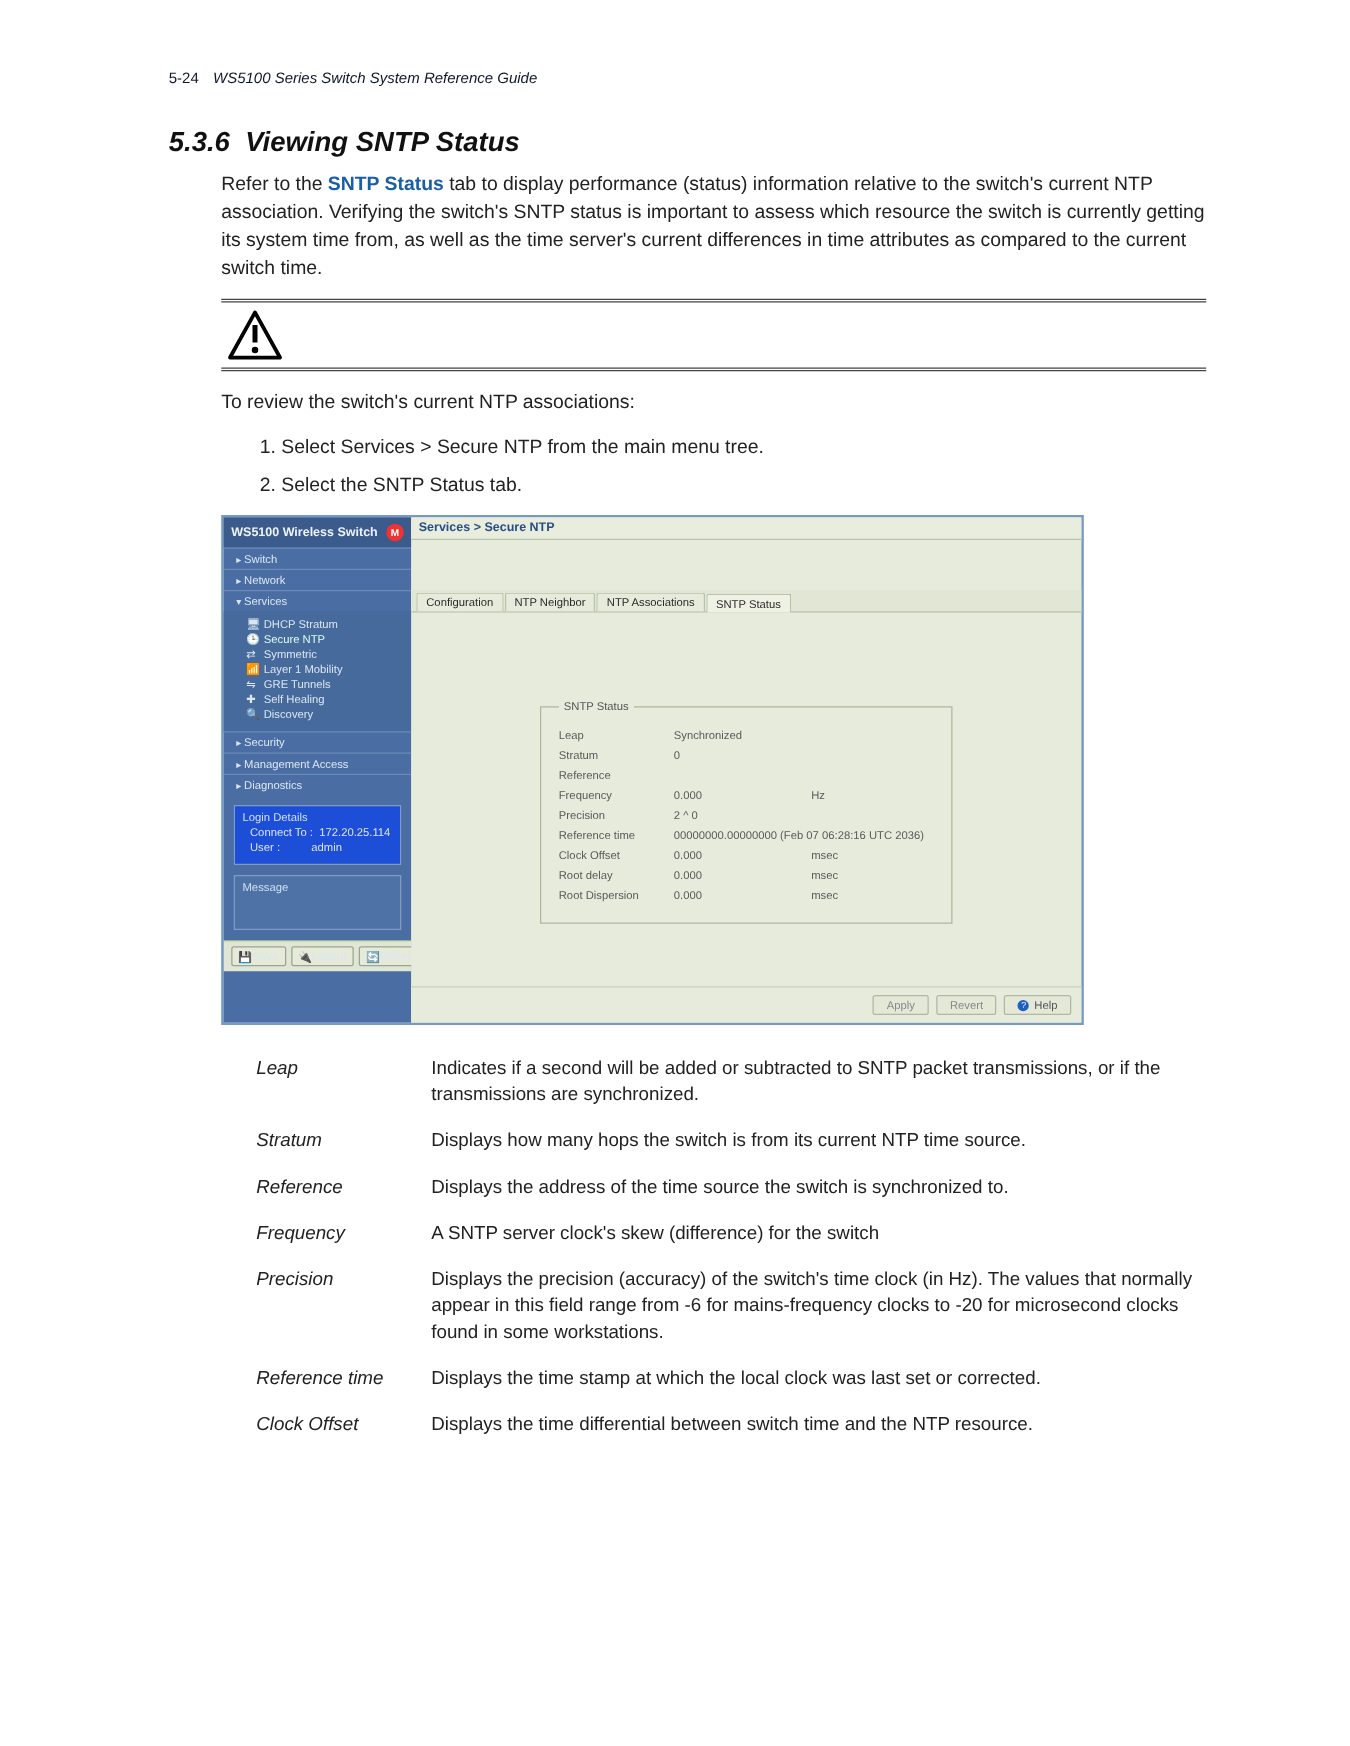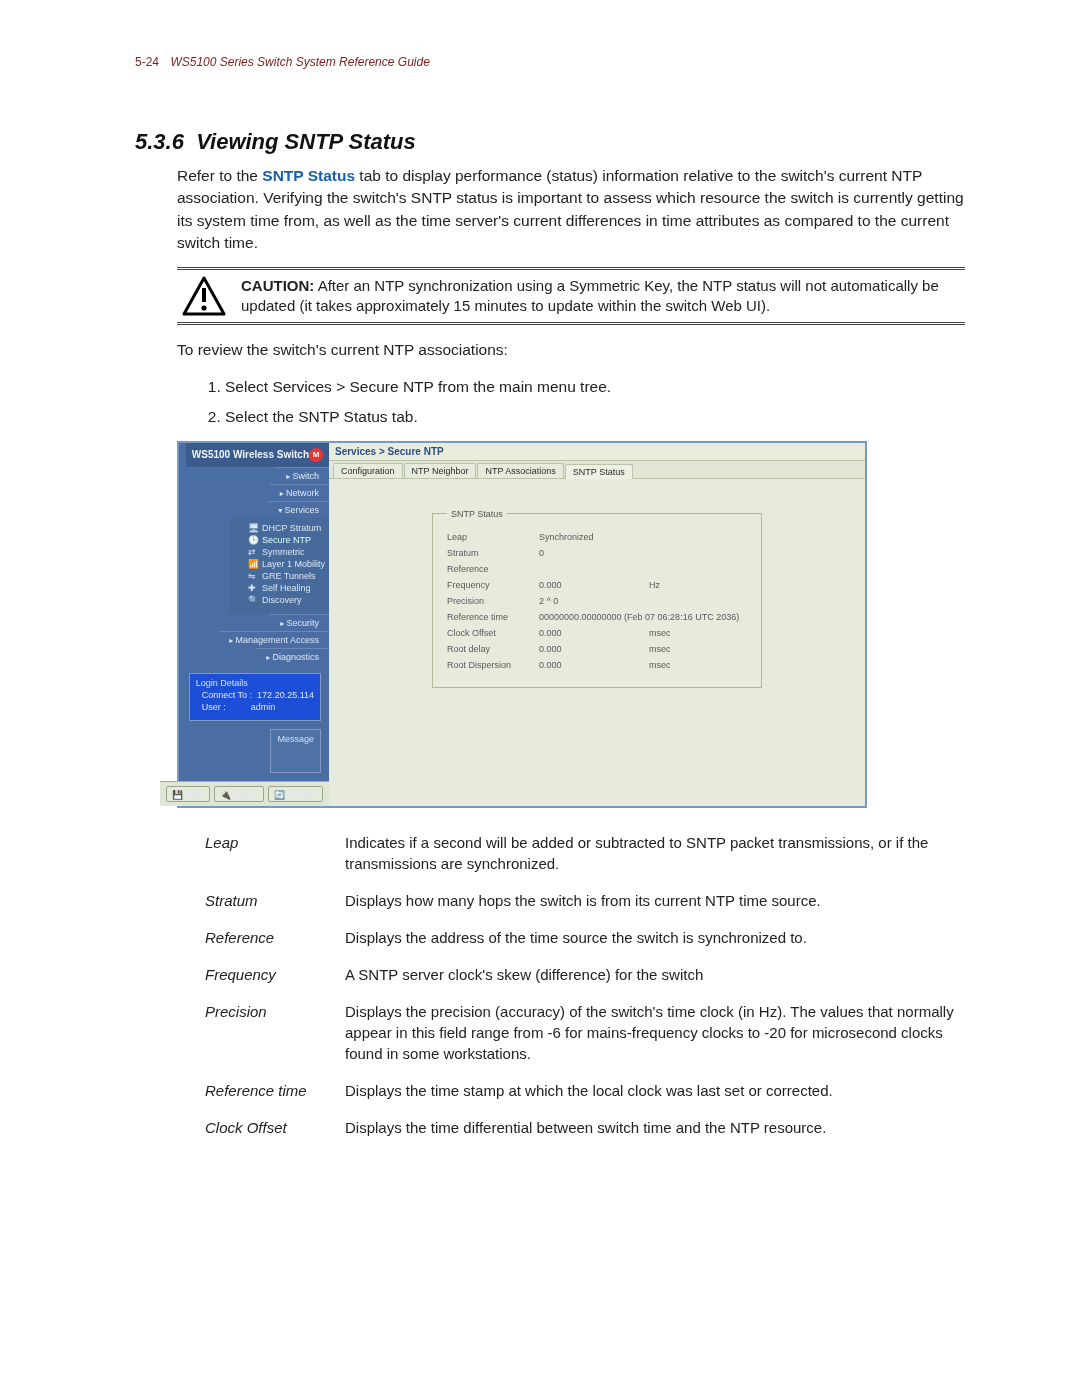--- a/index.html
+++ b/index.html
@@ -8,22 +8,22 @@
     background: #fff;
     font-family: Arial, Helvetica, sans-serif;
     color: #222;
     width: 1080px;
   }
   .page {
     padding: 55px 115px 80px 135px;
   }
   .page-header {
     font-size: 12px;
-    color: #7f1d1d;
-    margin-bottom: 60px;
+    color: #0f172a;
+    margin-bottom: 32px;
   }
   .page-header .pgnum { margin-right: 8px; }
   .page-header .title { font-style: italic; }
   h2.section {
     font-family: Liberation Sans, sans-serif;
     font-style: italic;
     font-weight: bold;
     font-size: 22px;
     margin: 28px 0 10px 0;
     color: #111;
@@ -67,21 +67,20 @@
     color: #2b2b2b;
     position: relative;
   }
   .app-body { display: flex; align-items: stretch; }
   .sidebar {
     width: 150px;
     background: #4a6ea3;
     color: #dce6f2;
     display: flex;
     flex-direction: column;
-    align-items: flex-end;
   }
   .sb-title {
     background: #3b5b8d;
     padding: 5px 6px;
     font-size: 10px;
     font-weight: bold;
     display: flex;
     justify-content: space-between;
     align-items: center;
     color: #eef4fb;
@@ -145,20 +144,21 @@
     cursor: pointer;
     border-radius: 2px;
   }
   .sb-btn .ico { width: 8px; height: 8px; display: inline-block; }
 
   .main {
     flex: 1;
     background: #e6ebdc;
     display: flex;
     flex-direction: column;
+    gap: 40px;
   }
   .breadcrumb {
     padding: 3px 6px;
     font-size: 10px;
     font-weight: bold;
     color: #2a4d86;
     border-bottom: 1px solid #b8c3aa;
     background: #e9edde;
   }
   .tabs {
@@ -248,23 +248,20 @@
   </p>
 
   <div class="caution-block">
     <div class="caution-icon">
       <svg width="44" height="40" viewBox="0 0 44 40">
         <polygon points="22,2 42,38 2,38" fill="none" stroke="#000" stroke-width="3" stroke-linejoin="round"></polygon>
         <rect x="20" y="12" width="4" height="14" fill="#000"></rect>
         <circle cx="22" cy="32" r="2.6" fill="#000"></circle>
       </svg>
     </div>
-    <div class="caution-text">
-      <b>CAUTION:</b><span> After an NTP synchronization using a Symmetric Key, the NTP status will not automatically be updated (it takes approximately 15 minutes to update within the switch Web UI).</span>
-    </div>
   </div>
 
   <p class="body-text">To review the switch's current NTP associations:</p>
 
   <ol class="steps">
     <li>
       <span>Select </span><span class="linkish">Services</span><span> &gt; </span><span class="linkish">Secure NTP</span><span> from the main menu tree.</span>
     </li>
     <li>
       <span>Select the </span><span class="linkish">SNTP Status</span><span> tab.</span>
@@ -393,20 +390,28 @@
                 <span class="v1">0.000</span>
                 <span class="v2">msec</span>
               </div>
             <div class="frow">
                 <span class="k">Root Dispersion</span>
                 <span class="v1">0.000</span>
                 <span class="v2">msec</span>
               </div>
           </fieldset>
         </div>
+        <div class="main-footer">
+          <div class="mf-btn">Apply</div>
+          <div class="mf-btn">Revert</div>
+          <div class="mf-btn help">
+              <span class="dot">?</span>
+              <span>Help</span>
+            </div>
+        </div>
       </div>
     </div>
   </div>
 
 
   <table class="defs">
     <tbody>
         <tr>
           <td class="term">Leap</td>
           <td>Indicates if a second will be added or subtracted to SNTP packet transmissions, or if the transmissions are synchronized.</td>

